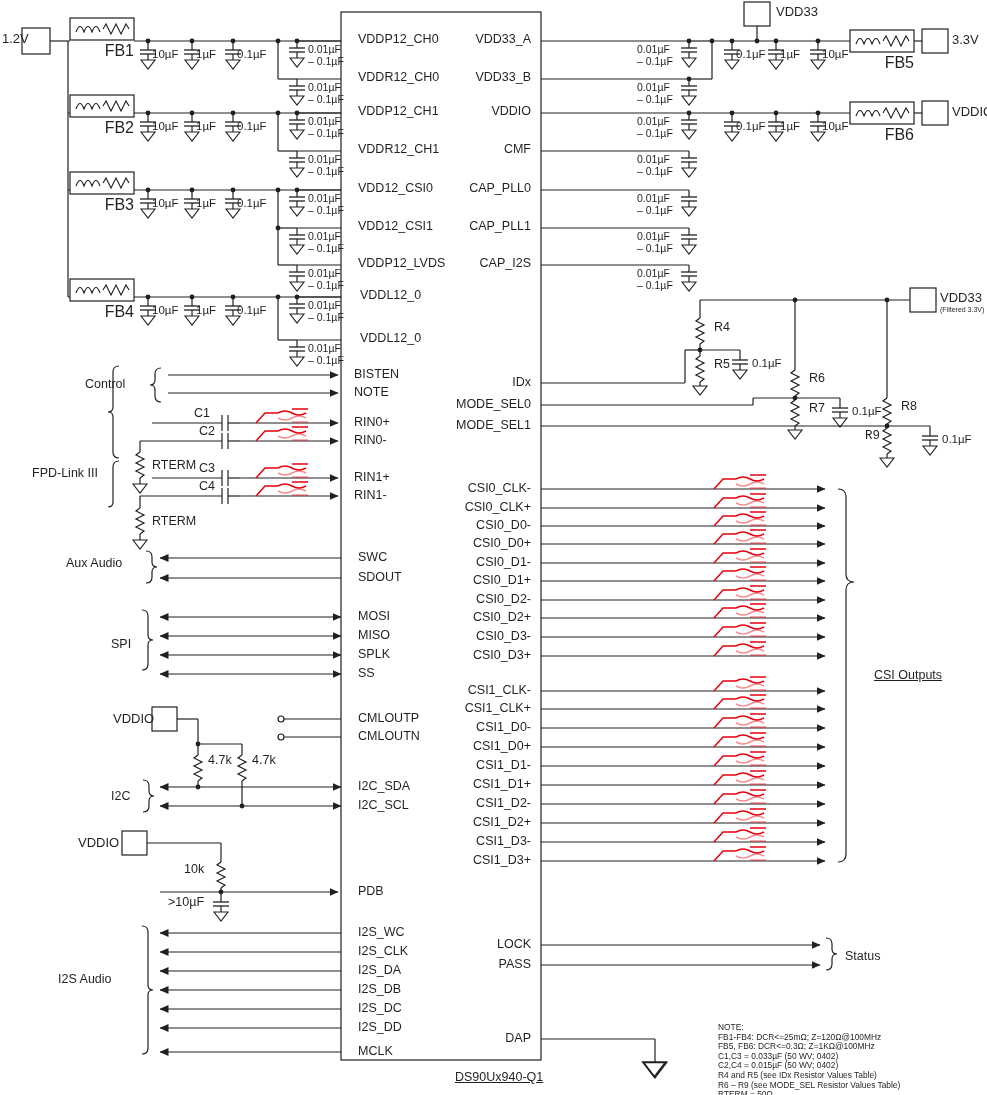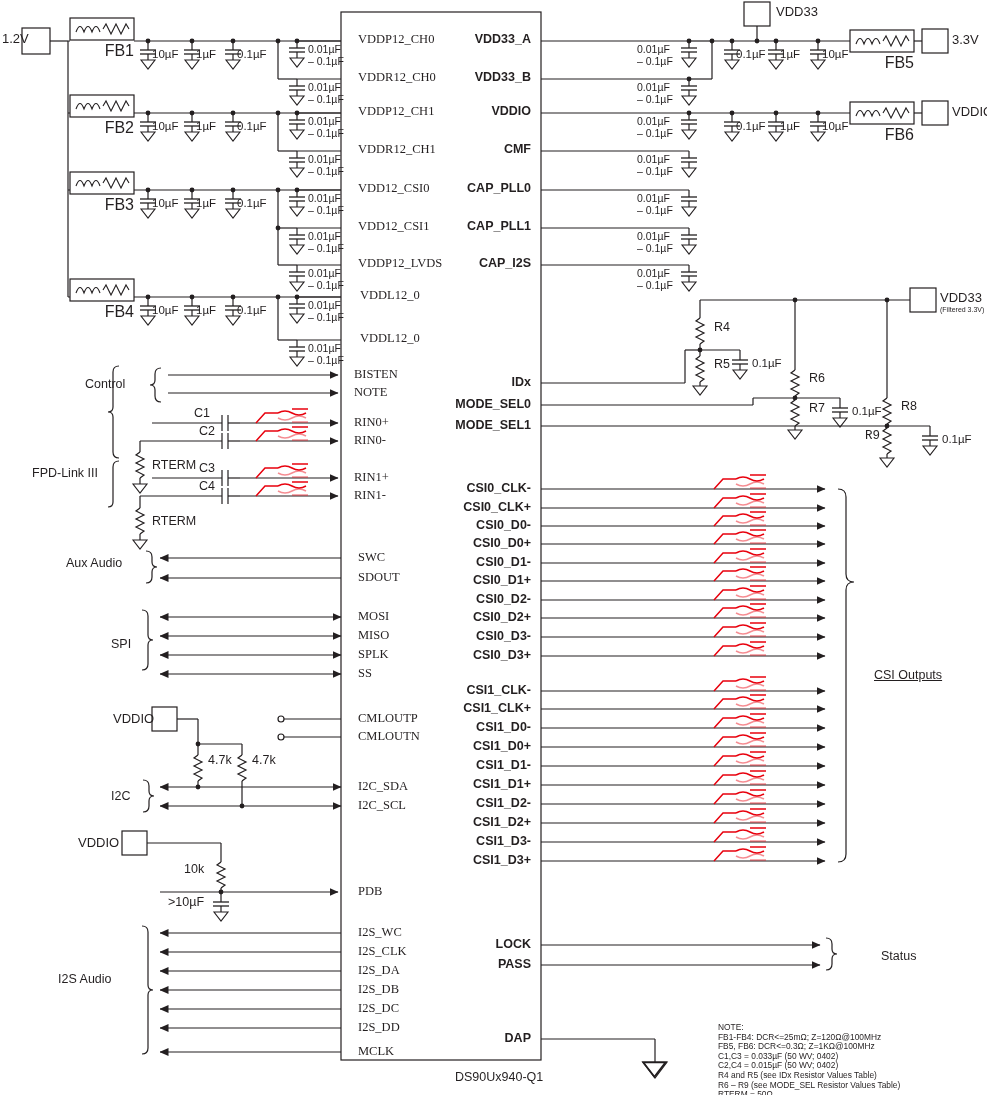--- a/index.html
+++ b/index.html
@@ -1,30 +1,30 @@
 <!DOCTYPE html>
 <html><head>
 <meta charset="utf-8">
 <style>
   html,body{margin:0;padding:0;background:#fff;}
   body{font-family:"Liberation Sans",sans-serif;}
   #sheet{position:relative;width:987px;height:1095px;background:#fff;overflow:hidden;}
   svg.layer{position:absolute;left:0;top:0;width:987px;height:1095px;}
   .lbl{position:absolute;font-family:"Liberation Sans",sans-serif;color:#231f20;white-space:nowrap;}
   .pin{font-size:12.5px;}
-  .pinL{text-align:left;font-family:Liberation Serif, serif;}
-  .pinR{text-align:right;font-weight:bold;}
+  .pinL{text-align:left;}
+  .pinR{text-align:right;}
   .cap{font-size:11.5px;}
   .capsm{font-size:10.5px;}
   .grp{font-size:12.5px;}
   .rail{font-size:13px;}
   .fb{font-size:16px;text-align:right;}
   .res{font-size:12.5px;}
   .note{font-size:8.4px;line-height:9.6px;color:#231f20;}
-  .part{font-size:12.5px;}
+  .part{font-size:12.5px;text-decoration:underline;}
   .sub{font-size:7px;display:block;line-height:8px;}
 </style>
 </head>
 <body>
 
 <div id="sheet">
 
 <svg class="layer" viewBox="0 0 987 1095">
   <defs>
     <marker id="ar" markerWidth="9" markerHeight="8" refX="8.5" refY="4" orient="auto" markerUnits="userSpaceOnUse">
@@ -789,21 +789,21 @@
 <div class="lbl pin pinR" style="left:411px;top:957px;width:120px;">PASS</div>
 <div class="lbl pin pinR" style="left:471px;top:1031px;width:60px;">DAP</div>
 
 <div class="lbl grp" style="left:85px;top:377px;">Control</div>
 <div class="lbl grp" style="left:32px;top:466px;">FPD-Link III</div>
 <div class="lbl grp" style="left:66px;top:556px;">Aux Audio</div>
 <div class="lbl grp" style="left:111px;top:637px;">SPI</div>
 <div class="lbl grp" style="left:111px;top:789px;">I2C</div>
 <div class="lbl grp" style="left:58px;top:972px;">I2S Audio</div>
 <div class="lbl grp" style="left:874px;top:668px;text-decoration:underline;">CSI Outputs</div>
-<div class="lbl grp" style="left:845px;top:949px;margin-left:36px;">Status</div>
+<div class="lbl grp" style="left:845px;top:949px;">Status</div>
 
 <div class="lbl res" style="left:194px;top:406px;">C1</div>
 <div class="lbl res" style="left:199px;top:424px;">C2</div>
 <div class="lbl res" style="left:199px;top:461px;">C3</div>
 <div class="lbl res" style="left:199px;top:479px;">C4</div>
 <div class="lbl res" style="left:152px;top:458px;">RTERM</div>
 <div class="lbl res" style="left:152px;top:514px;">RTERM</div>
 <div class="lbl res" style="left:208px;top:753px;">4.7k</div>
 <div class="lbl res" style="left:252px;top:753px;">4.7k</div>
 <div class="lbl res" style="left:184px;top:862px;">10k</div>

